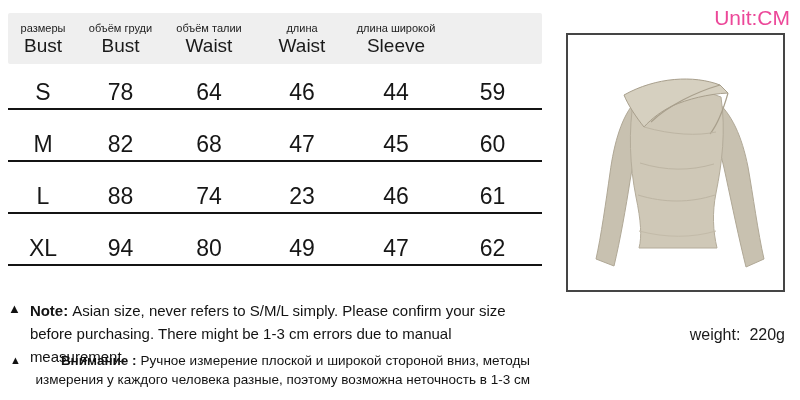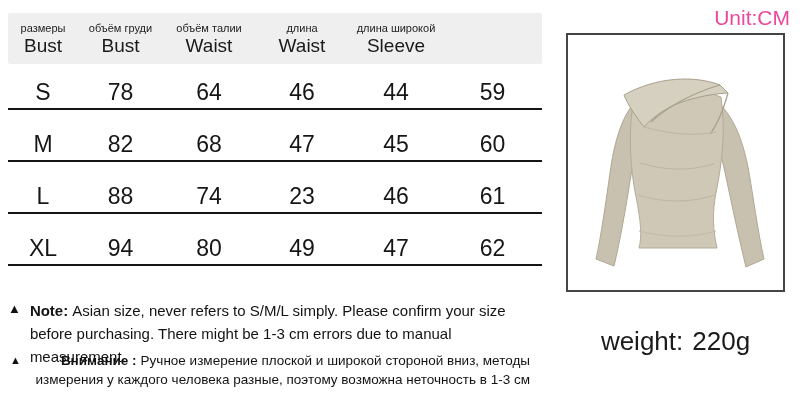--- a/index.html
+++ b/index.html
@@ -28,22 +28,22 @@
   .note-en .txt { font-size:15px; line-height:23px; color:#131313; }
   .note-ru .txt { font-size:13.5px; line-height:19px; color:#131313;text-align:right; }
   .lbl { font-weight:bold; margin-right:4px; }
   
   .unit { position:absolute; right:10px; top:6px; font-size:21px; font-weight:400; color:#ec4899; }
   .product-box {
     position:absolute; left:566px; top:33px; width:219px; height:259px;
     border:2px solid #454545; background:#fff;
   }
   .product-box svg { display:block; width:100%; height:100%; }
-  .weight { position:absolute; left:566px; top:326px; width:219px; text-align:center;
-            font-size:26px; color:#1b1b1b; }
+  .weight { position:absolute; left:566px; top:326px; width:219px; text-align:right;
+            font-size:16px; color:#1b1b1b; }
   .weight .wv { margin-left:9px; }
 </style>
 </head>
 <body>
 
 <div class="canvas">
 
   <div class="table-area">
     <div class="thead grid6">
       <div class="th">

